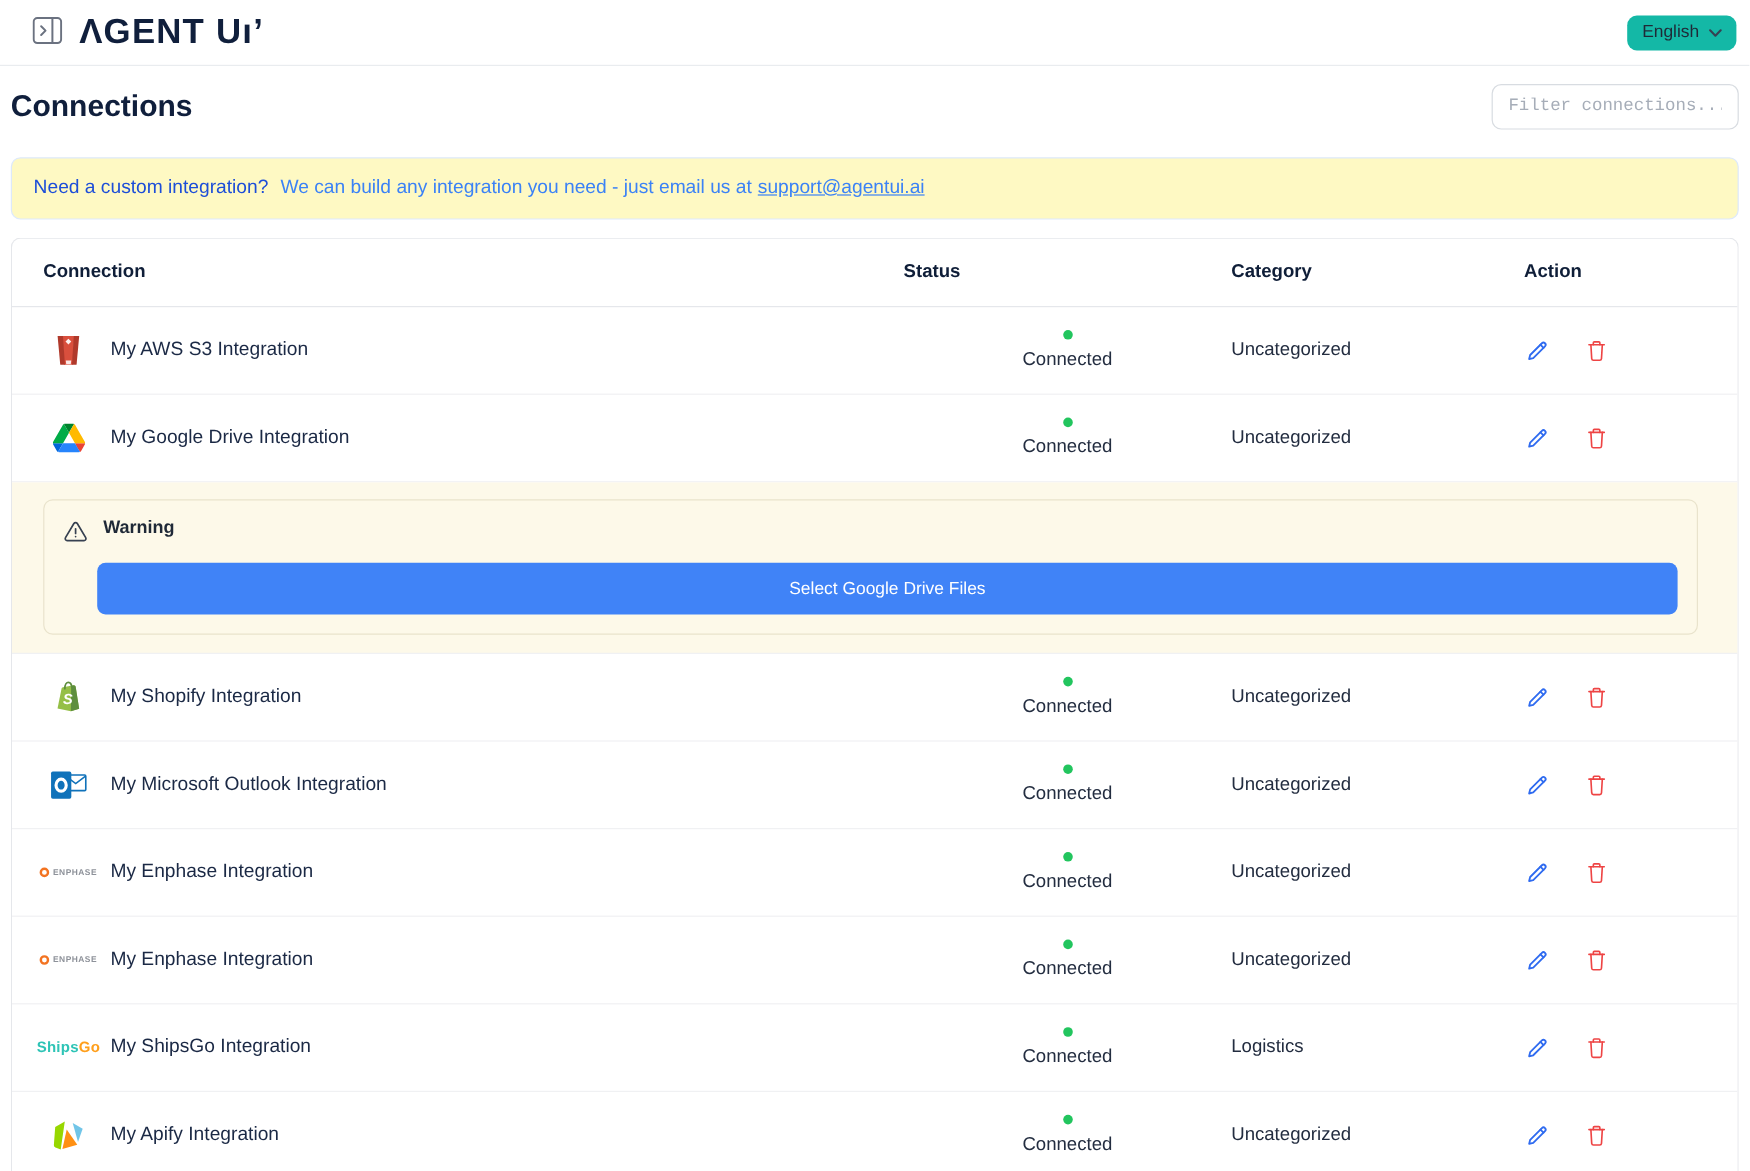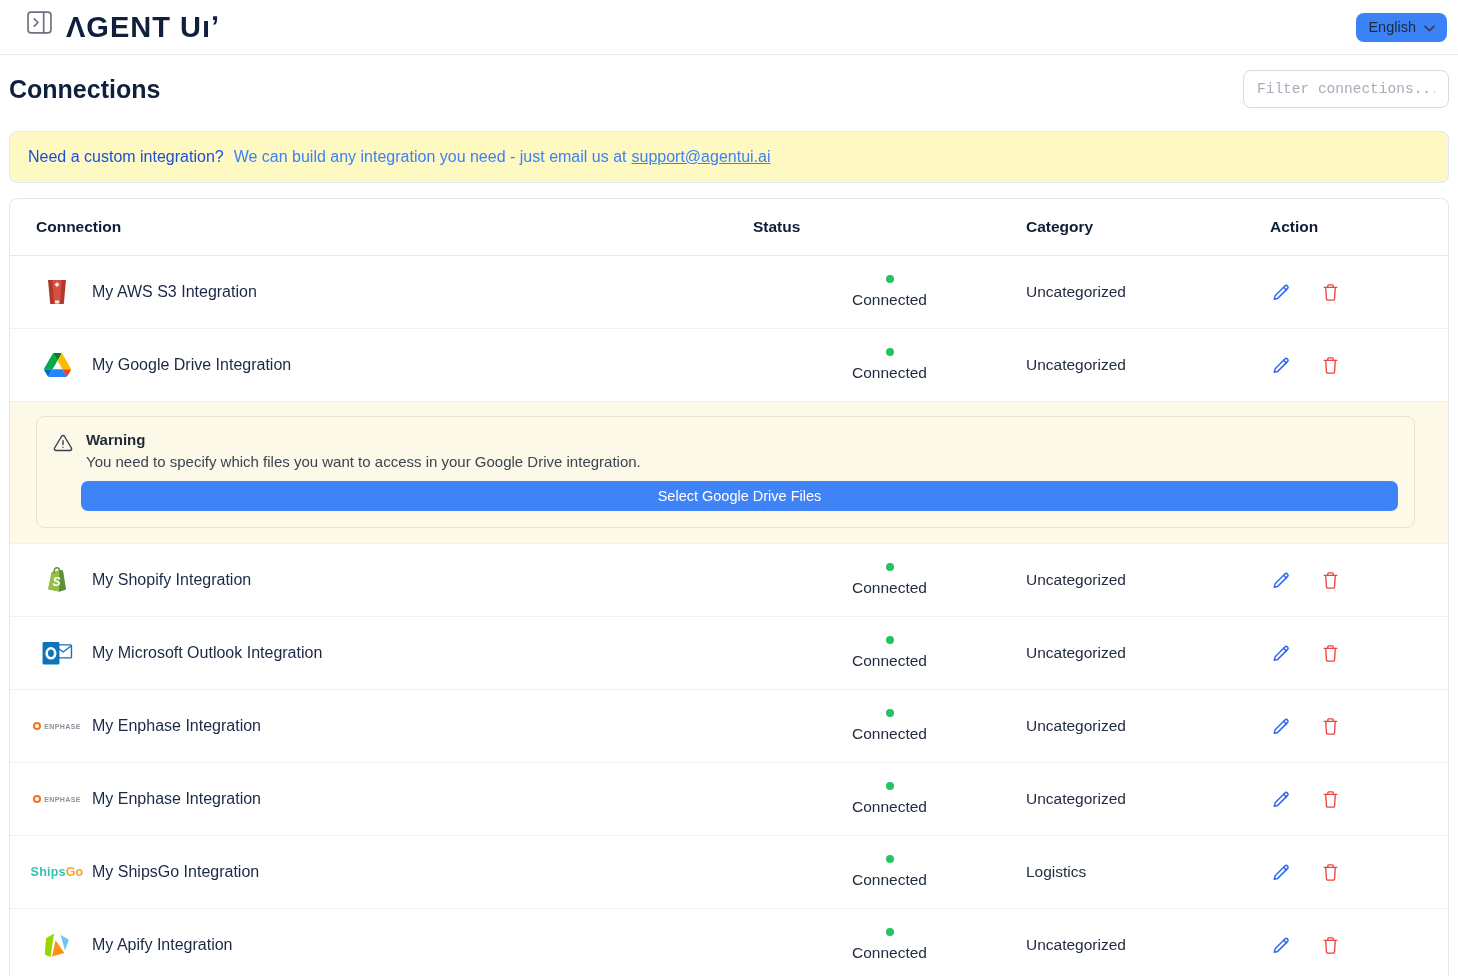--- a/index.html
+++ b/index.html
@@ -2,24 +2,24 @@
 <html><head>
 <meta charset="utf-8">
 <style>
   * { box-sizing: border-box; margin: 0; padding: 0; }
   html,body { width:1458px; height:976px; overflow:hidden; background:#fff;
     font-family:"Liberation Sans","DejaVu Sans",sans-serif; color:#16233f; }
 
   
   .topbar { height:55px; display:flex; align-items:center; justify-content:space-between;
     padding:0 11px; border-bottom:1px solid #e9ecef; }
-  .brand { display:flex; align-items:flex-start; gap:14px;padding-left:16px; }
+  .brand { display:flex; align-items:center; gap:14px;padding-left:16px; }
   .sidebar-toggle { background:none; border:none; cursor:pointer; display:flex; align-items:center; }
   .logo-text { font-size:29px; font-weight:bold; letter-spacing:1px; color:#101f3c; }
-  .lang-btn { background:#3b82f6; border:none; border-radius:8px; padding:0 12px; height:29px;
+  .lang-btn { background:#14b8a6; border:none; border-radius:8px; padding:0 12px; height:29px;
     font-size:14.5px; color:#1f2937; display:flex; align-items:center; gap:8px; cursor:pointer;
     font-family:inherit; }
 
   
   .main { padding:0 9px; }
   .page-head { display:flex; align-items:center; justify-content:space-between; margin-top:15px; }
   .page-title { font-size:25px; font-weight:bold; color:#101f3c; }
   .filter-input { width:206px; height:38px; border:1px solid #d8dce1; border-radius:8px;
     padding:0 13px; font-size:14.5px; font-family:Liberation Mono, monospace; color:#16233f; outline:none; }
   .filter-input::placeholder { color:#a6adb8; }
@@ -56,21 +56,21 @@
   .shipsgo-ships { color:#2ec4b6; }
   .shipsgo-go { color:#ff9f1c; }
 
   
   .warn-row { background:#fdf9e9; padding:14px 33px 15px 26px; border-bottom:1px solid #f0f1f3; }
   .warn-card { border:1px solid #e9e3cc; border-radius:8px; padding:14px 16px 16px; }
   .warn-head { display:flex; gap:13px; }
   .warn-icon { flex:0 0 20px; padding-top:2px; }
   .warn-title { font-size:15px; font-weight:bold; color:#1f2937; margin-bottom:5px; }
   .warn-desc { font-size:15px; color:#3c4452; }
-  .warn-btn { display:block; margin:11px 0 0 28px; width:calc(100% - 28px); height:30px;
+  .warn-btn { display:block; margin:11px 0 0 28px; width:calc(100% - 28px); height:43px;
     background:#4083f7; color:#fff; border:none; border-radius:7px; font-size:14.5px;
     font-family:inherit; cursor:pointer; }
 </style>
 </head>
 <body>
 
 <div class="topbar">
   <div class="brand">
     <button class="sidebar-toggle">
       <span>
@@ -191,21 +191,20 @@
         <div class="warn-head">
           <span class="warn-icon">
             <svg width="20" height="20" viewBox="0 0 24 24" fill="none" stroke="#374151" stroke-width="1.7" stroke-linecap="round" stroke-linejoin="round">
               <path d="M10.3 3.9 1.9 18a2 2 0 0 0 1.7 3h16.8a2 2 0 0 0 1.7-3L13.7 3.9a2 2 0 0 0-3.4 0Z"></path>
               <path d="M12 9.2v4.6"></path>
                 <path d="M12 17h.01"></path>
             </svg>
           </span>
           <div>
             <div class="warn-title">Warning</div>
-            <div class="warn-desc">You need to specify which files you want to access in your Google Drive integration.</div>
           </div>
         </div>
         <button class="warn-btn">Select Google Drive Files</button>
       </div>
     </div>
 
     <div class="grid-row trow">
       <div class="conn-cell">
         <span class="icon-box">
           <svg width="28" height="30" viewBox="0 0 30 32">

